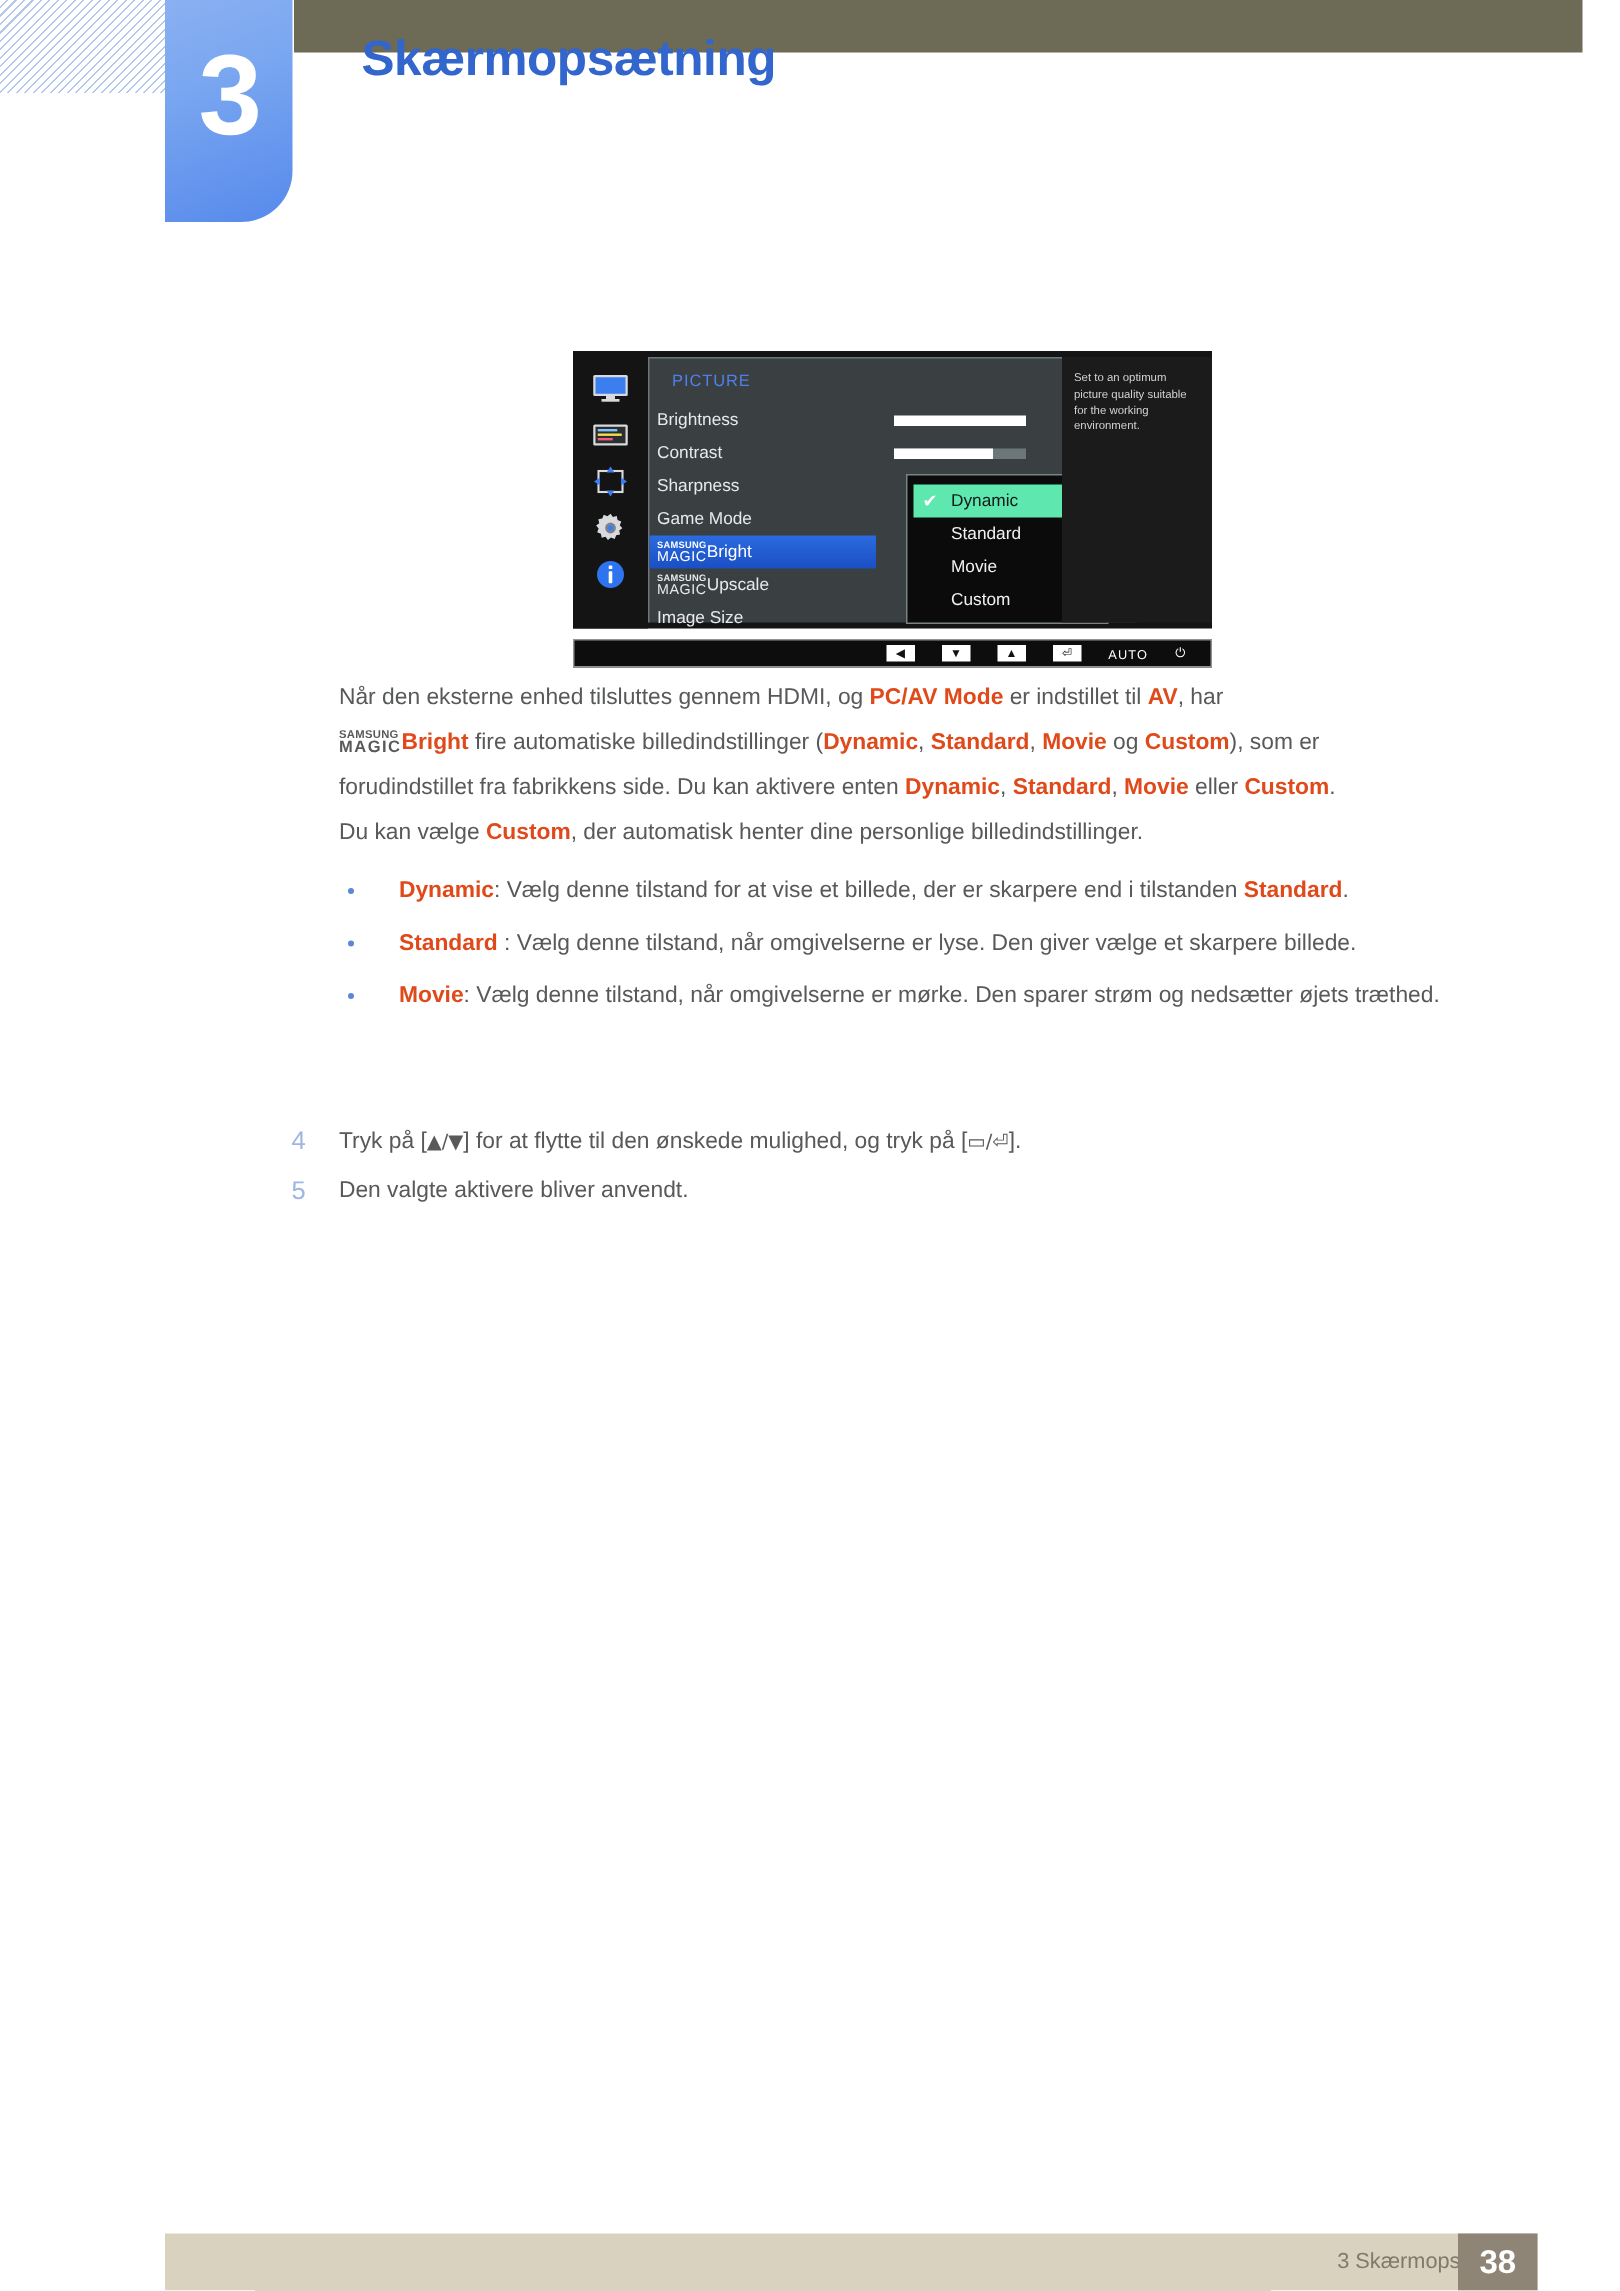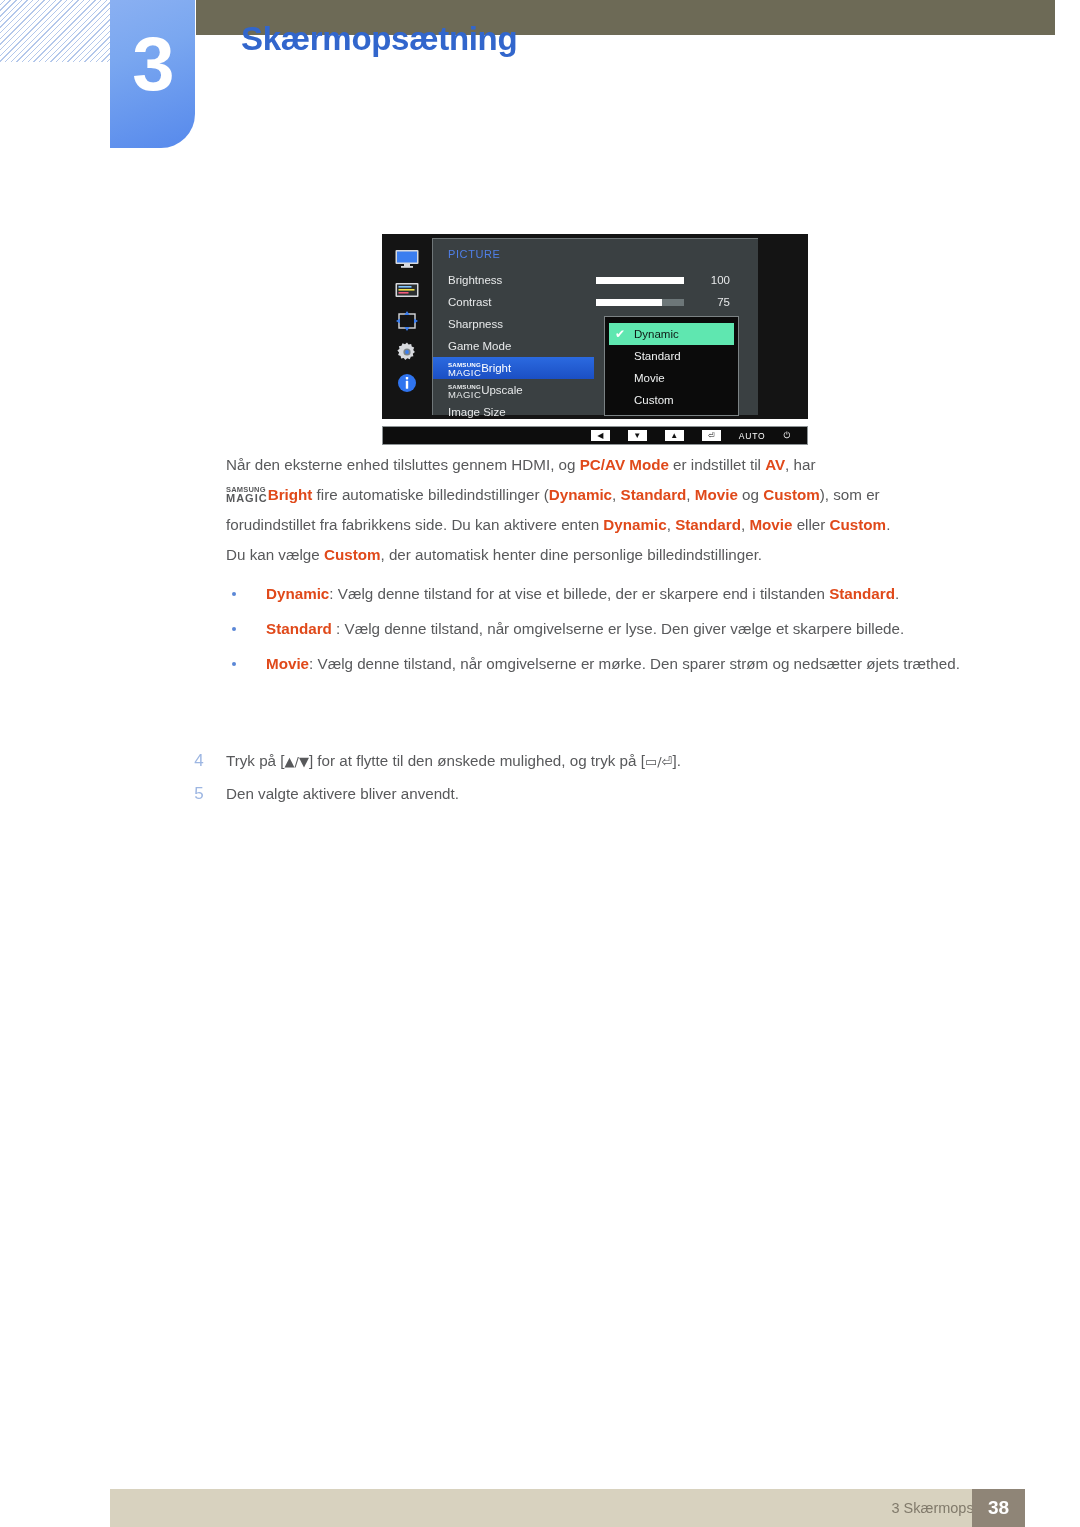--- a/index.html
+++ b/index.html
@@ -104,21 +104,21 @@
     letter-spacing: .6px;
   }
   .osd-items {
     position: absolute;
     left: 0; top: 30px;
     width: 160px;
   }
   .osd-item {
     height: 22px;
     line-height: 22px;
-    padding-left: 15px;
+    padding-left: 5px;
     font-size: 11.5px;
     color: #e7e9ea;
     white-space: nowrap;
   }
   .osd-item.selected {
     background: linear-gradient(to bottom, #2b6ae0 0%, #1b4fc4 100%);
     color: #ffffff;
     width: 146px;
   }
   .magic {
@@ -279,21 +279,21 @@
     right: 62px; top: 1500px;
     font-size: 14.5px;
     color: #817a6b;
   }
   .page-box {
     position: absolute;
     left: 972px; top: 1489px;
     width: 53px; height: 38px;
     background: #8f8577;
     color: #ffffff;
-    font-size: 19px;
+    font-size: 22px;
     font-weight: bold;
     display: flex;
     align-items: center;
     justify-content: center;
   }
 </style>
 </head>
 <body>
 
 <div class="hatch"></div>
@@ -407,20 +407,21 @@
         </div>
         <div class="sub-item">
           <span>Movie</span>
         </div>
         <div class="sub-item">
           <span>Custom</span>
         </div>
       </div>
     </div>
 
+    <div class="osd-info">Set to an optimum picture quality suitable for the working environment.</div>
   </div>
 
   <div class="osd-buttonbar">
     <div class="bb-key">◀</div>
     <div class="bb-key">▼</div>
     <div class="bb-key">▲</div>
     <div class="bb-key">⏎</div>
     <div class="bb-text">AUTO</div>
     <div class="bb-text">⏻</div>
   </div>

